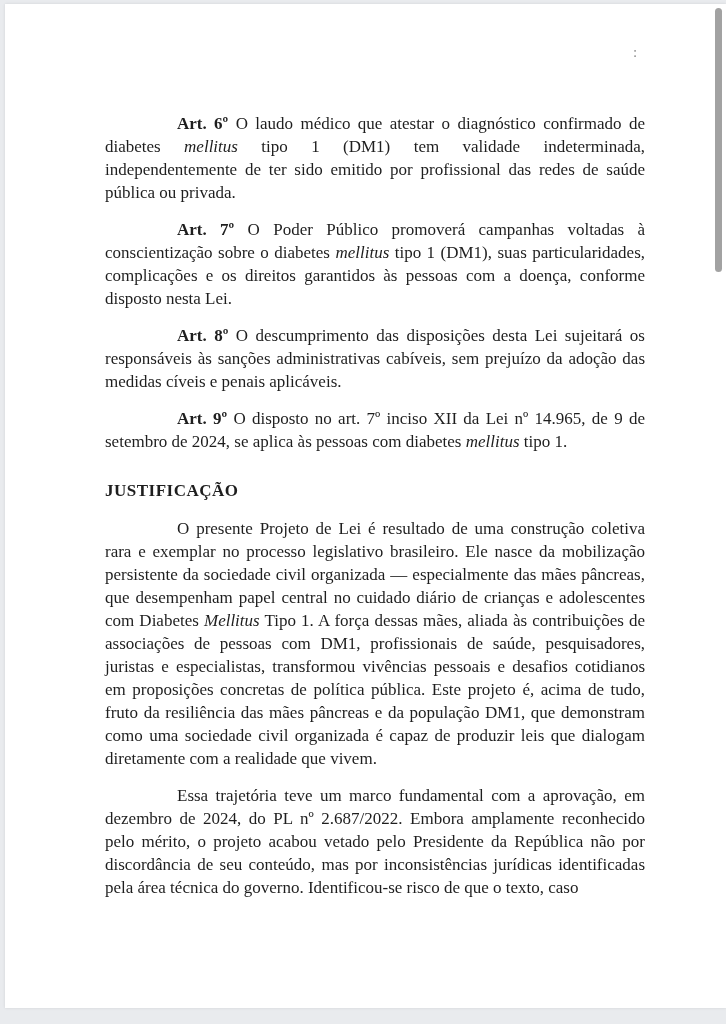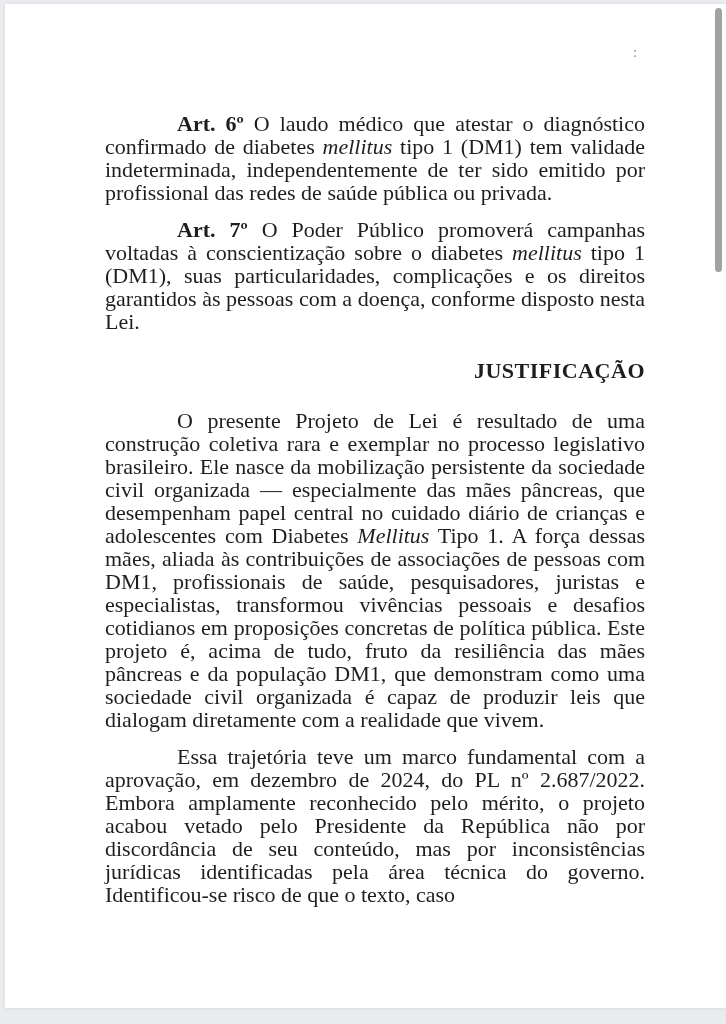--- a/index.html
+++ b/index.html
@@ -25,32 +25,32 @@
     background:var(--page-bg);
     box-shadow:0 0 3px rgba(0,0,0,0.10);
     overflow:hidden;
   }
   .doc-body{
     position:absolute;
     left:100px;            
     right:81px;            
     top:108px;
     color:var(--text-color);
-    font-size:22px;
+    font-size:17px;
     line-height:23px;
   }
   .doc-body p{
     text-align:justify;
     text-indent:72px;
     margin:0 0 14px 0;
   }
   .doc-body p.heading{
-    text-align:right;
+    text-align:left;
     text-indent:0;
-    margin:26px 0 27px 0;
+    margin:26px 0 15px 0;
     letter-spacing:0.5px;
   }
   .doc-body .b{font-weight:bold;}
   .doc-body .i{font-style:italic;}
   .artifact-colon{
     position:absolute;
     left:628px;top:38px;
     color:var(--artifact-color);
     font-size:15px;
     line-height:20px;
@@ -67,19 +67,21 @@
 </style>
 </head>
 <body>
 
 <div class="viewer">
   <div class="page">
     <div class="artifact-colon">:</div>
     <div class="doc-body">
         <p class="article"><span class="b">Art. 6º </span><span>O laudo médico que atestar o diagnóstico confirmado de diabetes </span><span class="i">mellitus</span><span> tipo 1 (DM1) tem validade indeterminada, independentemente de ter sido emitido por profissional das redes de saúde pública ou privada.</span></p>
         <p class="article"><span class="b">Art. 7º </span><span>O Poder Público promoverá campanhas voltadas à conscientização sobre o diabetes </span><span class="i">mellitus</span><span> tipo 1 (DM1), suas particularidades, complicações e os direitos garantidos às pessoas com a doença, conforme disposto nesta Lei.</span></p>
+        <p class="article"><span class="b">Art. 8º </span><span>O descumprimento das disposições desta Lei sujeitará os responsáveis às sanções administrativas cabíveis, sem prejuízo da adoção das medidas cíveis e penais aplicáveis.</span></p>
+        <p class="article"><span class="b">Art. 9º </span><span>O disposto no art. 7º inciso XII da Lei nº 14.965, de 9 de setembro de 2024, se aplica às pessoas com diabetes </span><span class="i">mellitus</span><span> tipo 1.</span></p>
         <p class="heading"><span class="b">JUSTIFICAÇÃO</span></p>
         <p class="body"><span>O presente Projeto de Lei é resultado de uma construção coletiva rara e exemplar no processo legislativo brasileiro. Ele nasce da mobilização persistente da sociedade civil organizada — especialmente das mães pâncreas, que desempenham papel central no cuidado diário de crianças e adolescentes com Diabetes </span><span class="i">Mellitus</span><span> Tipo 1. A força dessas mães, aliada às contribuições de associações de pessoas com DM1, profissionais de saúde, pesquisadores, juristas e especialistas, transformou vivências pessoais e desafios cotidianos em proposições concretas de política pública. Este projeto é, acima de tudo, fruto da resiliência das mães pâncreas e da população DM1, que demonstram como uma sociedade civil organizada é capaz de produzir leis que dialogam diretamente com a realidade que vivem.</span></p>
         <p class="body"><span>Essa trajetória teve um marco fundamental com a aprovação, em dezembro de 2024, do PL nº 2.687/2022. Embora amplamente reconhecido pelo mérito, o projeto acabou vetado pelo Presidente da República não por discordância de seu conteúdo, mas por inconsistências jurídicas identificadas pela área técnica do governo. Identificou-se risco de que o texto, caso</span></p>
       </div>
   </div>
   <div class="scrollbar-thumb"></div>
 </div>
 
 </body></html>

